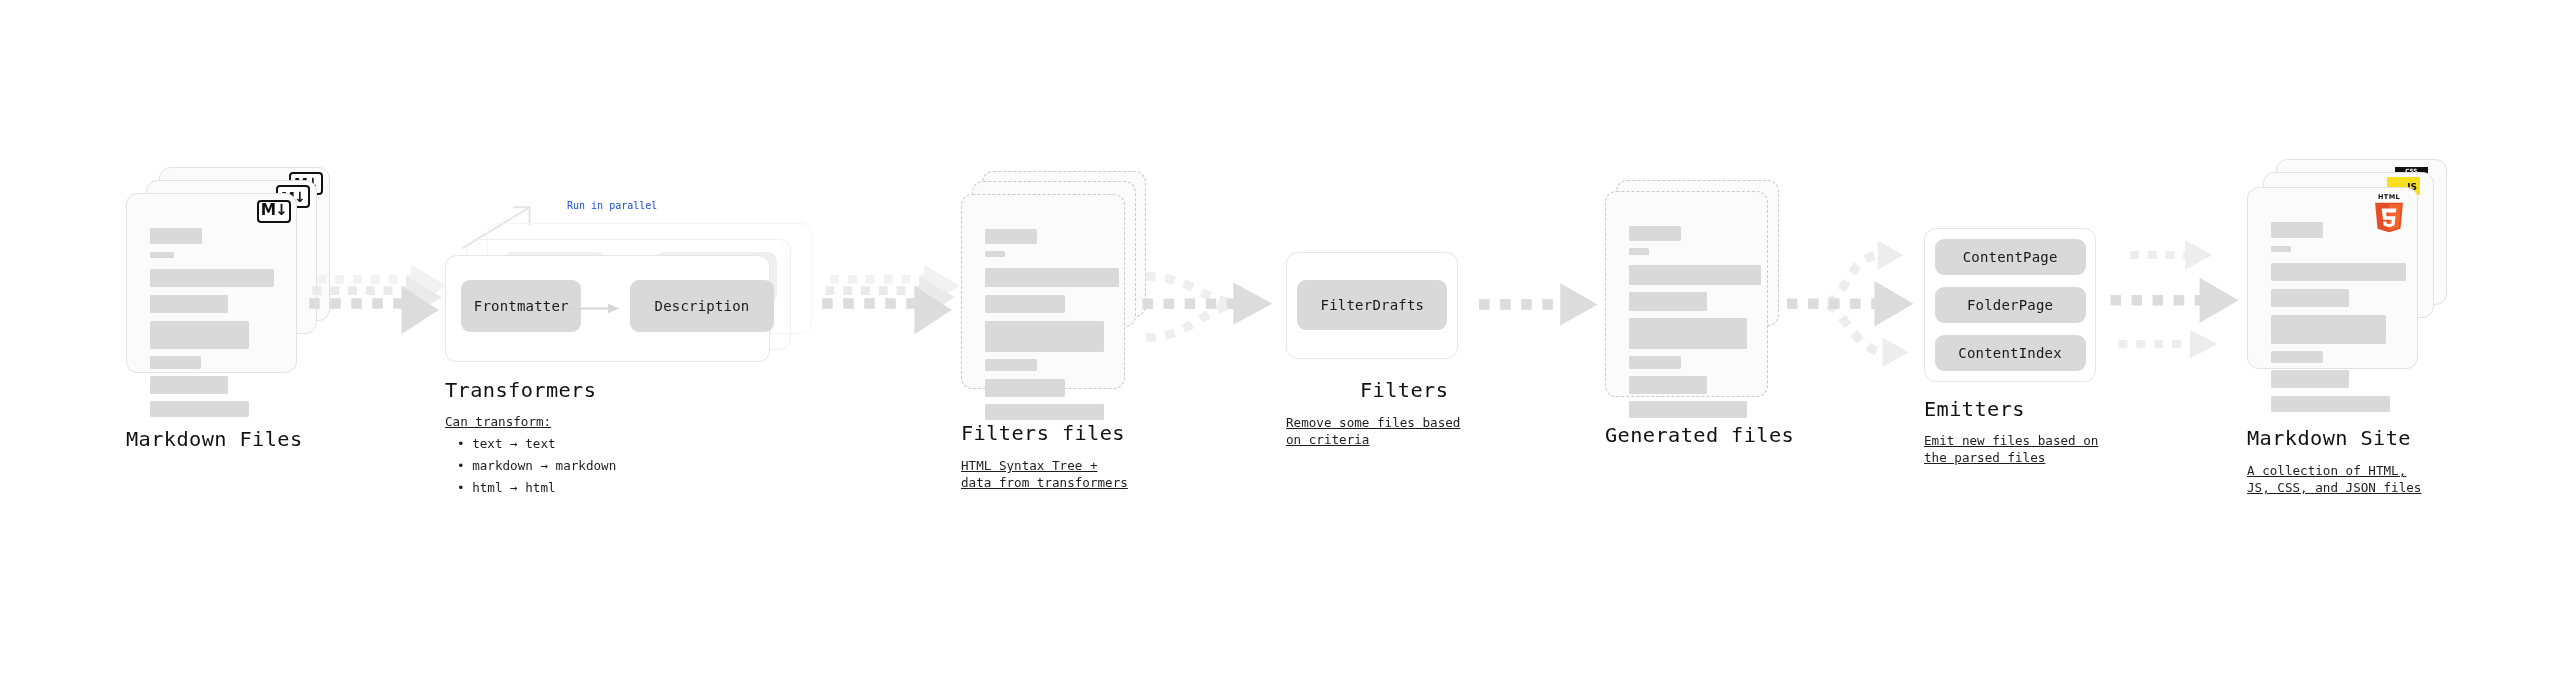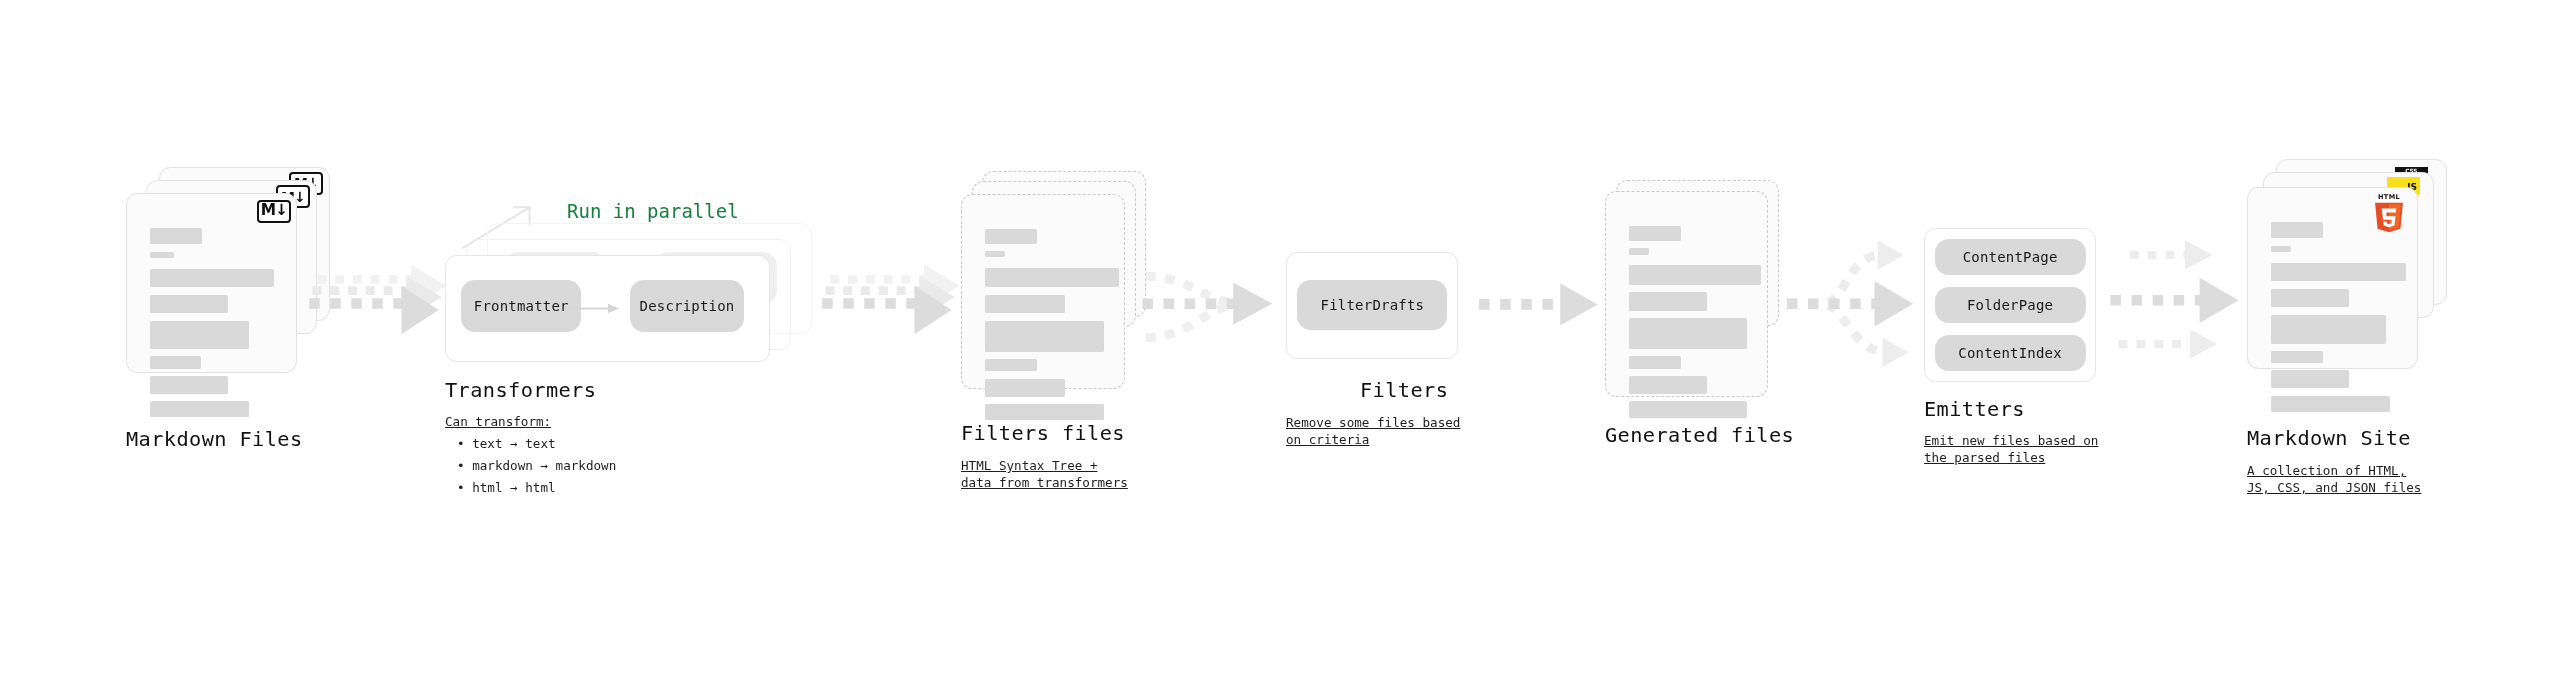--- a/index.html
+++ b/index.html
@@ -52,21 +52,21 @@
     position:absolute;width:32.5px;height:18px;background:#f7df1e;
     font-size:9px;color:#111;text-align:right;line-height:21px;font-weight:700;
     padding-right:2.4px;box-sizing:border-box;
     font-family:"DejaVu Sans","Liberation Sans",sans-serif;
   }
   .html5-badge{position:absolute;width:36px;height:41px;}
 
   
   .chip{
     background:#d9d9d9;
-    border-radius:14px;
+    border-radius:9px;
     display:flex;align-items:center;justify-content:center;
     color:#1a1a1a;
     font-size:14px;
     letter-spacing:0.2px;
     box-sizing:border-box;
   }
 
   
   .panel{
     position:absolute;
@@ -89,22 +89,22 @@
   .sub{
     position:absolute;
     font-size:12.6px;
     color:#1e1e1e;
     line-height:1.35;
     white-space:pre;
     text-decoration:underline;
   }
   .parallel-label{
     position:absolute;
-    font-size:19px;
-    color:#15803d;
+    font-size:10px;
+    color:#1d4ed8;
     white-space:nowrap;
   }
   .ul{position:absolute;font-size:12.6px;color:#1e1e1e;line-height:1.35;white-space:pre;}
 
   svg{display:block;overflow:visible;}
 </style>
 </head>
 <body>
 
 <div class="stage">
@@ -173,21 +173,21 @@
           <polygon points="46,20 58,25 46,30" fill="#e6e6e6"></polygon>
       </g>
     </svg>
 
     <div class="panel" style="left:0px;top:50px;width:325px;height:107px;"></div>
     <div class="chip" style="position:absolute;left:16.3px;top:75px;width:120px;height:52px;">Frontmatter</div>
     <svg style="position:absolute;left:124px;top:93px;" width="57" height="21" viewBox="0 0 70 26">
       <path d="M0 13 L50 13" stroke="#d6d6d6" stroke-width="2.5" fill="none"></path>
       <polygon points="48,7 62,13 48,19" fill="#d6d6d6"></polygon>
     </svg>
-    <div class="chip" style="position:absolute;left:185px;top:75px;width:114px;height:52px;">Description</div>
+    <div class="chip" style="position:absolute;left:185px;top:75px;width:144px;height:52px;">Description</div>
   </div>
 
   <div class="title" style="left:445px;top:378px;">Transformers</div>
   <div class="sub" style="left:445px;top:413px;">Can transform:</div>
   <div class="ul" style="left:457px;top:435px;">• text → text</div>
   <div class="ul" style="left:457px;top:457px;">• markdown → markdown</div>
   <div class="ul" style="left:457px;top:479px;">• html → html</div>
 
   <div class="node" style="left:822px;top:268px;">
     <svg width="146" height="89" viewBox="0 0 180 110">

